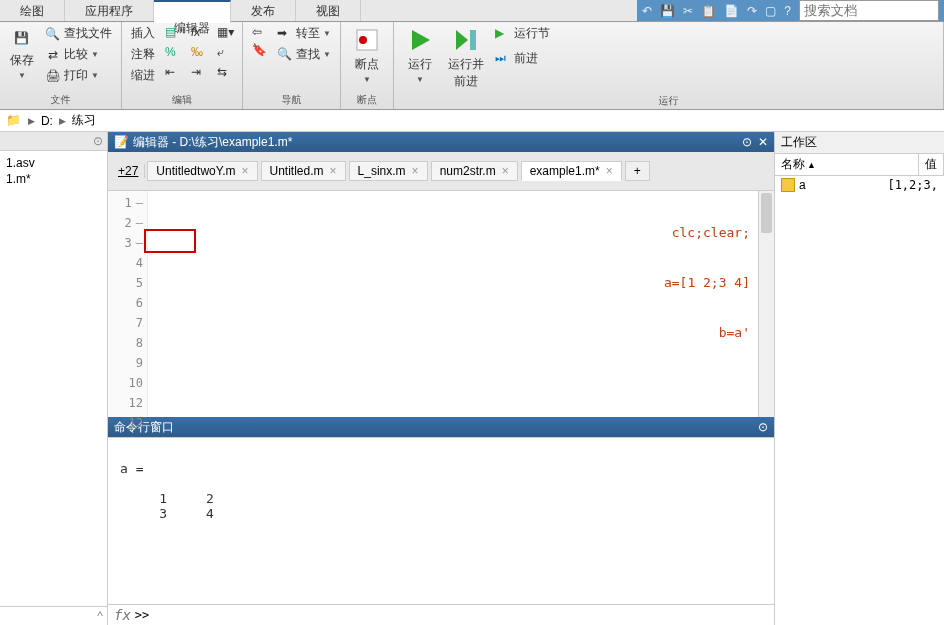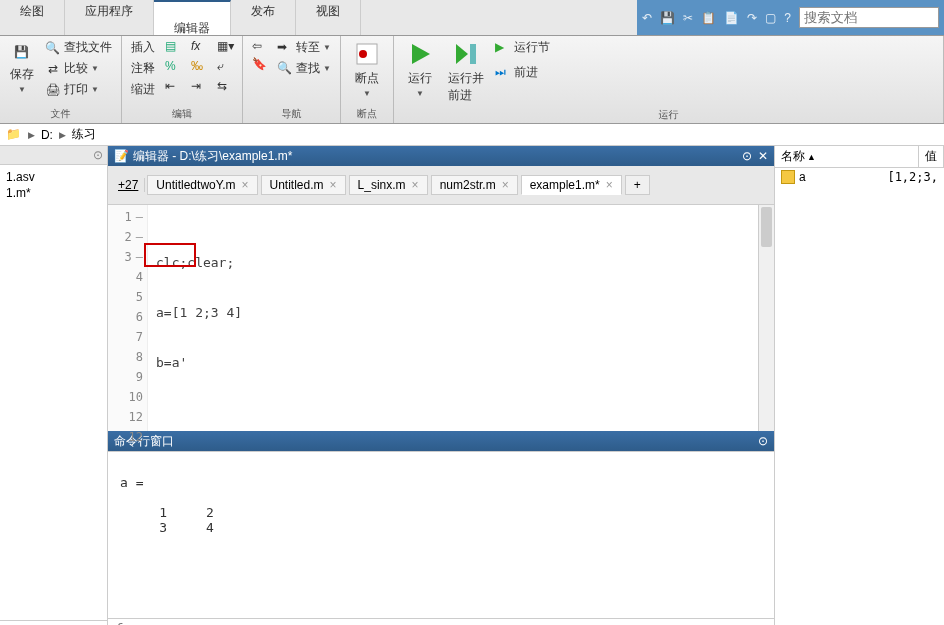--- a/index.html
+++ b/index.html
@@ -1,19 +1,19 @@
 <!DOCTYPE html>
 <html><head>
 <meta charset="utf-8">
 <style>
 * { box-sizing: border-box; margin: 0; padding: 0; }
 body { font-family: "Microsoft YaHei", Arial, sans-serif; font-size: 12px; background: #f0f0f0; overflow: hidden; width: 944px; height: 625px; position: relative; }
 
 
-.top-tabs { display: flex; background: #e8e8e8; border-bottom: 1px solid #999; height: 36px; }
+.top-tabs { display: flex; background: #e8e8e8; border-bottom: 1px solid #999; height: 22px; }
 .top-tab { padding: 3px 20px; border-right: 1px solid #ccc; cursor: pointer; color: #333; }
 .top-tab.active { background: #fff; border-top: 2px solid #2e5c8a; padding-top: 18px; }
 .top-right { margin-left: auto; display: flex; align-items: center; background: #5a92c4; padding: 0 5px; gap: 8px; }
 .top-right .ic { color: #fff; cursor: pointer; opacity: 0.85; }
 .search-doc { background: #fff; border: 1px solid #999; padding: 2px 4px; width: 140px; }
 
 
 .ribbon { display: flex; background: linear-gradient(#f5f5f5,#e0e0e0); border-bottom: 1px solid #999; height: 88px; }
 .ribbon-group { display: flex; flex-direction: column; padding: 2px 6px; border-right: 1px solid #bbb; }
 .group-body { flex: 1; display: flex; gap: 4px; align-items: flex-start; }
@@ -48,21 +48,21 @@
 .zoom-box { display: flex; align-items: center; gap: 2px; padding: 0 6px; border-right: 1px solid #ccc; }
 .file-tab { display: flex; align-items: center; background: #f5f5f5; border: 1px solid #ccc; padding: 2px 8px; gap: 6px; cursor: pointer; font-size: 12px; margin-right: 1px; }
 .file-tab.active { background: #fff; border-bottom: 1px solid #fff; }
 .close-x { color: #999; cursor: pointer; }
 .add-tab { background: #f0f0f0; border: 1px solid #ccc; padding: 2px 8px; cursor: pointer; }
 
 .editor-body { flex: 1; display: flex; background: #fff; min-height: 226px; position: relative; }
 .gutter { width: 40px; background: #fafafa; border-right: 1px solid #eee; text-align: right; padding: 2px 4px; font-family: monospace; font-size: 12px; color: #888; }
 .gutter-line { display: flex; justify-content: flex-end; gap: 4px; line-height: 20px; }
 .dash { color: #999; }
-.code { flex: 1; font-family: Consolas, monospace; font-size: 13px; padding: 18px 8px; color: #404040; position: relative; white-space: pre; }
+.code { flex: 1; font-family: Consolas, monospace; font-size: 13px; padding: 2px 8px; color: #c2410c; position: relative; white-space: pre; text-align: right; }
 .code-line { line-height: 20px; }
 .highlight-box { position: absolute; border: 2px solid #c00; pointer-events: none; }
 .scroll-stub { width: 16px; background: #f0f0f0; border-left: 1px solid #ccc; position: relative; }
 .scroll-thumb { position: absolute; top: 2px; right: 2px; left: 2px; height: 40px; background: #ccc; border-radius: 2px; }
 
 .cmd-header { background: linear-gradient(#3a6ea5,#2e5c8a); color: #fff; display: flex; align-items: center; padding: 2px 6px; height: 20px; font-size: 12px; }
 .cmd-header .hdr-icons { margin-left: auto; display: flex; gap: 6px; }
 .cmd-body { flex: 1; background: #fff; font-family: Consolas, monospace; font-size: 13px; padding: 8px 12px; color: #333; white-space: pre; border-top: 1px solid #ccc; overflow: auto; }
 .cmd-input { display: flex; align-items: center; padding: 2px 6px; border-top: 1px solid #ccc; background: #fff; font-family: monospace; }
 .fx-lbl { font-style: italic; color: #777; font-size: 14px; margin-right: 4px; }
@@ -228,21 +228,21 @@
         <span>运行</span>
         <span class="drop">▼</span>
       </div>
       <div class="btn-lg">
         <span class="ic-box ic32">
             <svg width="28" height="28">
               <polygon points="4,4 16,14 4,24" fill="#3a3"></polygon>
               <rect x="18" y="4" width="6" height="20" fill="#6bb"></rect>
             </svg>
           </span>
-        <span style="white-space:pre;">运行并
+        <span style="white-space:pre;text-align:center">运行并
 前进</span>
       </div>
       <div class="btn-col" style="justify-content:center;gap:6px">
         <div class="btn-sm">
             <span class="ic16" style="color:#3a3">▶</span>
             <span>运行节</span>
           </div>
         <div class="btn-sm">
             <span class="ic16" style="color:#07c">⏭</span>
             <span>前进</span>
@@ -376,20 +376,21 @@
      1     2
      3     4
 </div>
     <div class="cmd-input">
       <span class="fx-lbl">fx</span>
       <span>&gt;&gt;</span>
     </div>
   </div>
 
   <div class="right-panel">
+    <div class="ws-header">工作区</div>
     <div class="ws-cols">
       <div class="ws-col name">
           <span>名称</span>
           <span style="font-size:9px">▲</span>
         </div>
       <div class="ws-col">值</div>
     </div>
     <div class="ws-body">
       <div class="ws-row">
         <span class="var-icon"></span>

